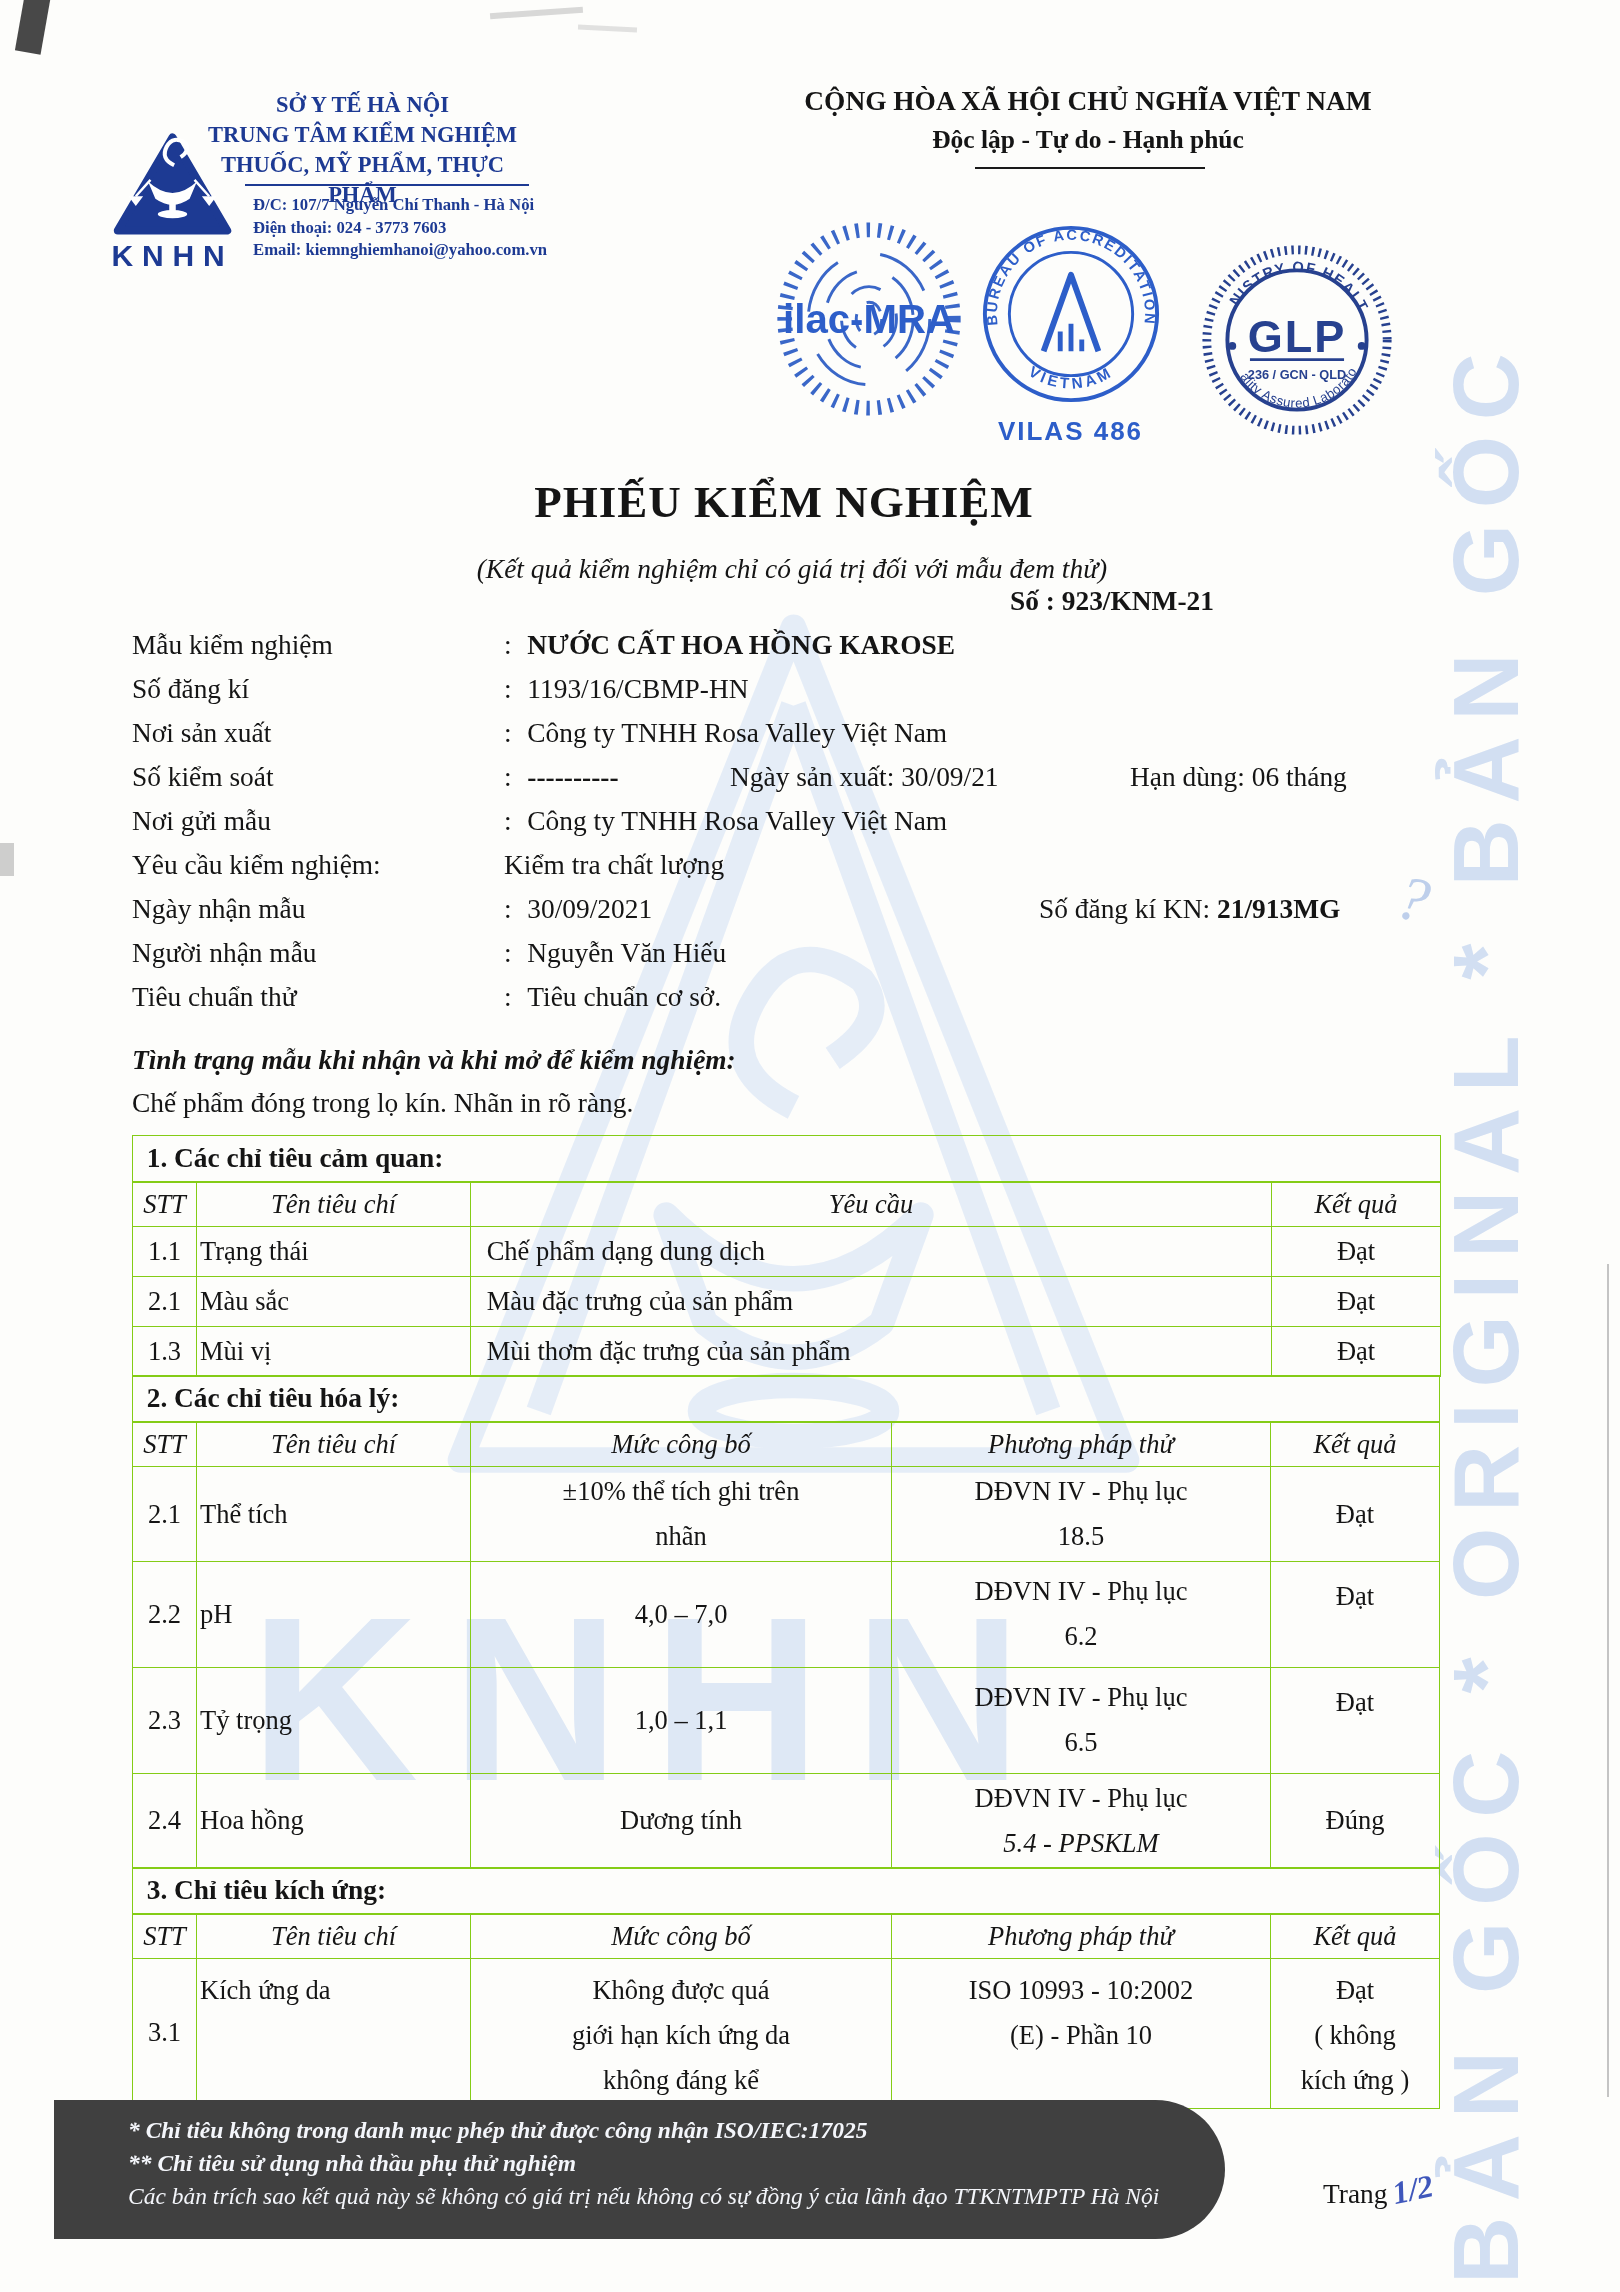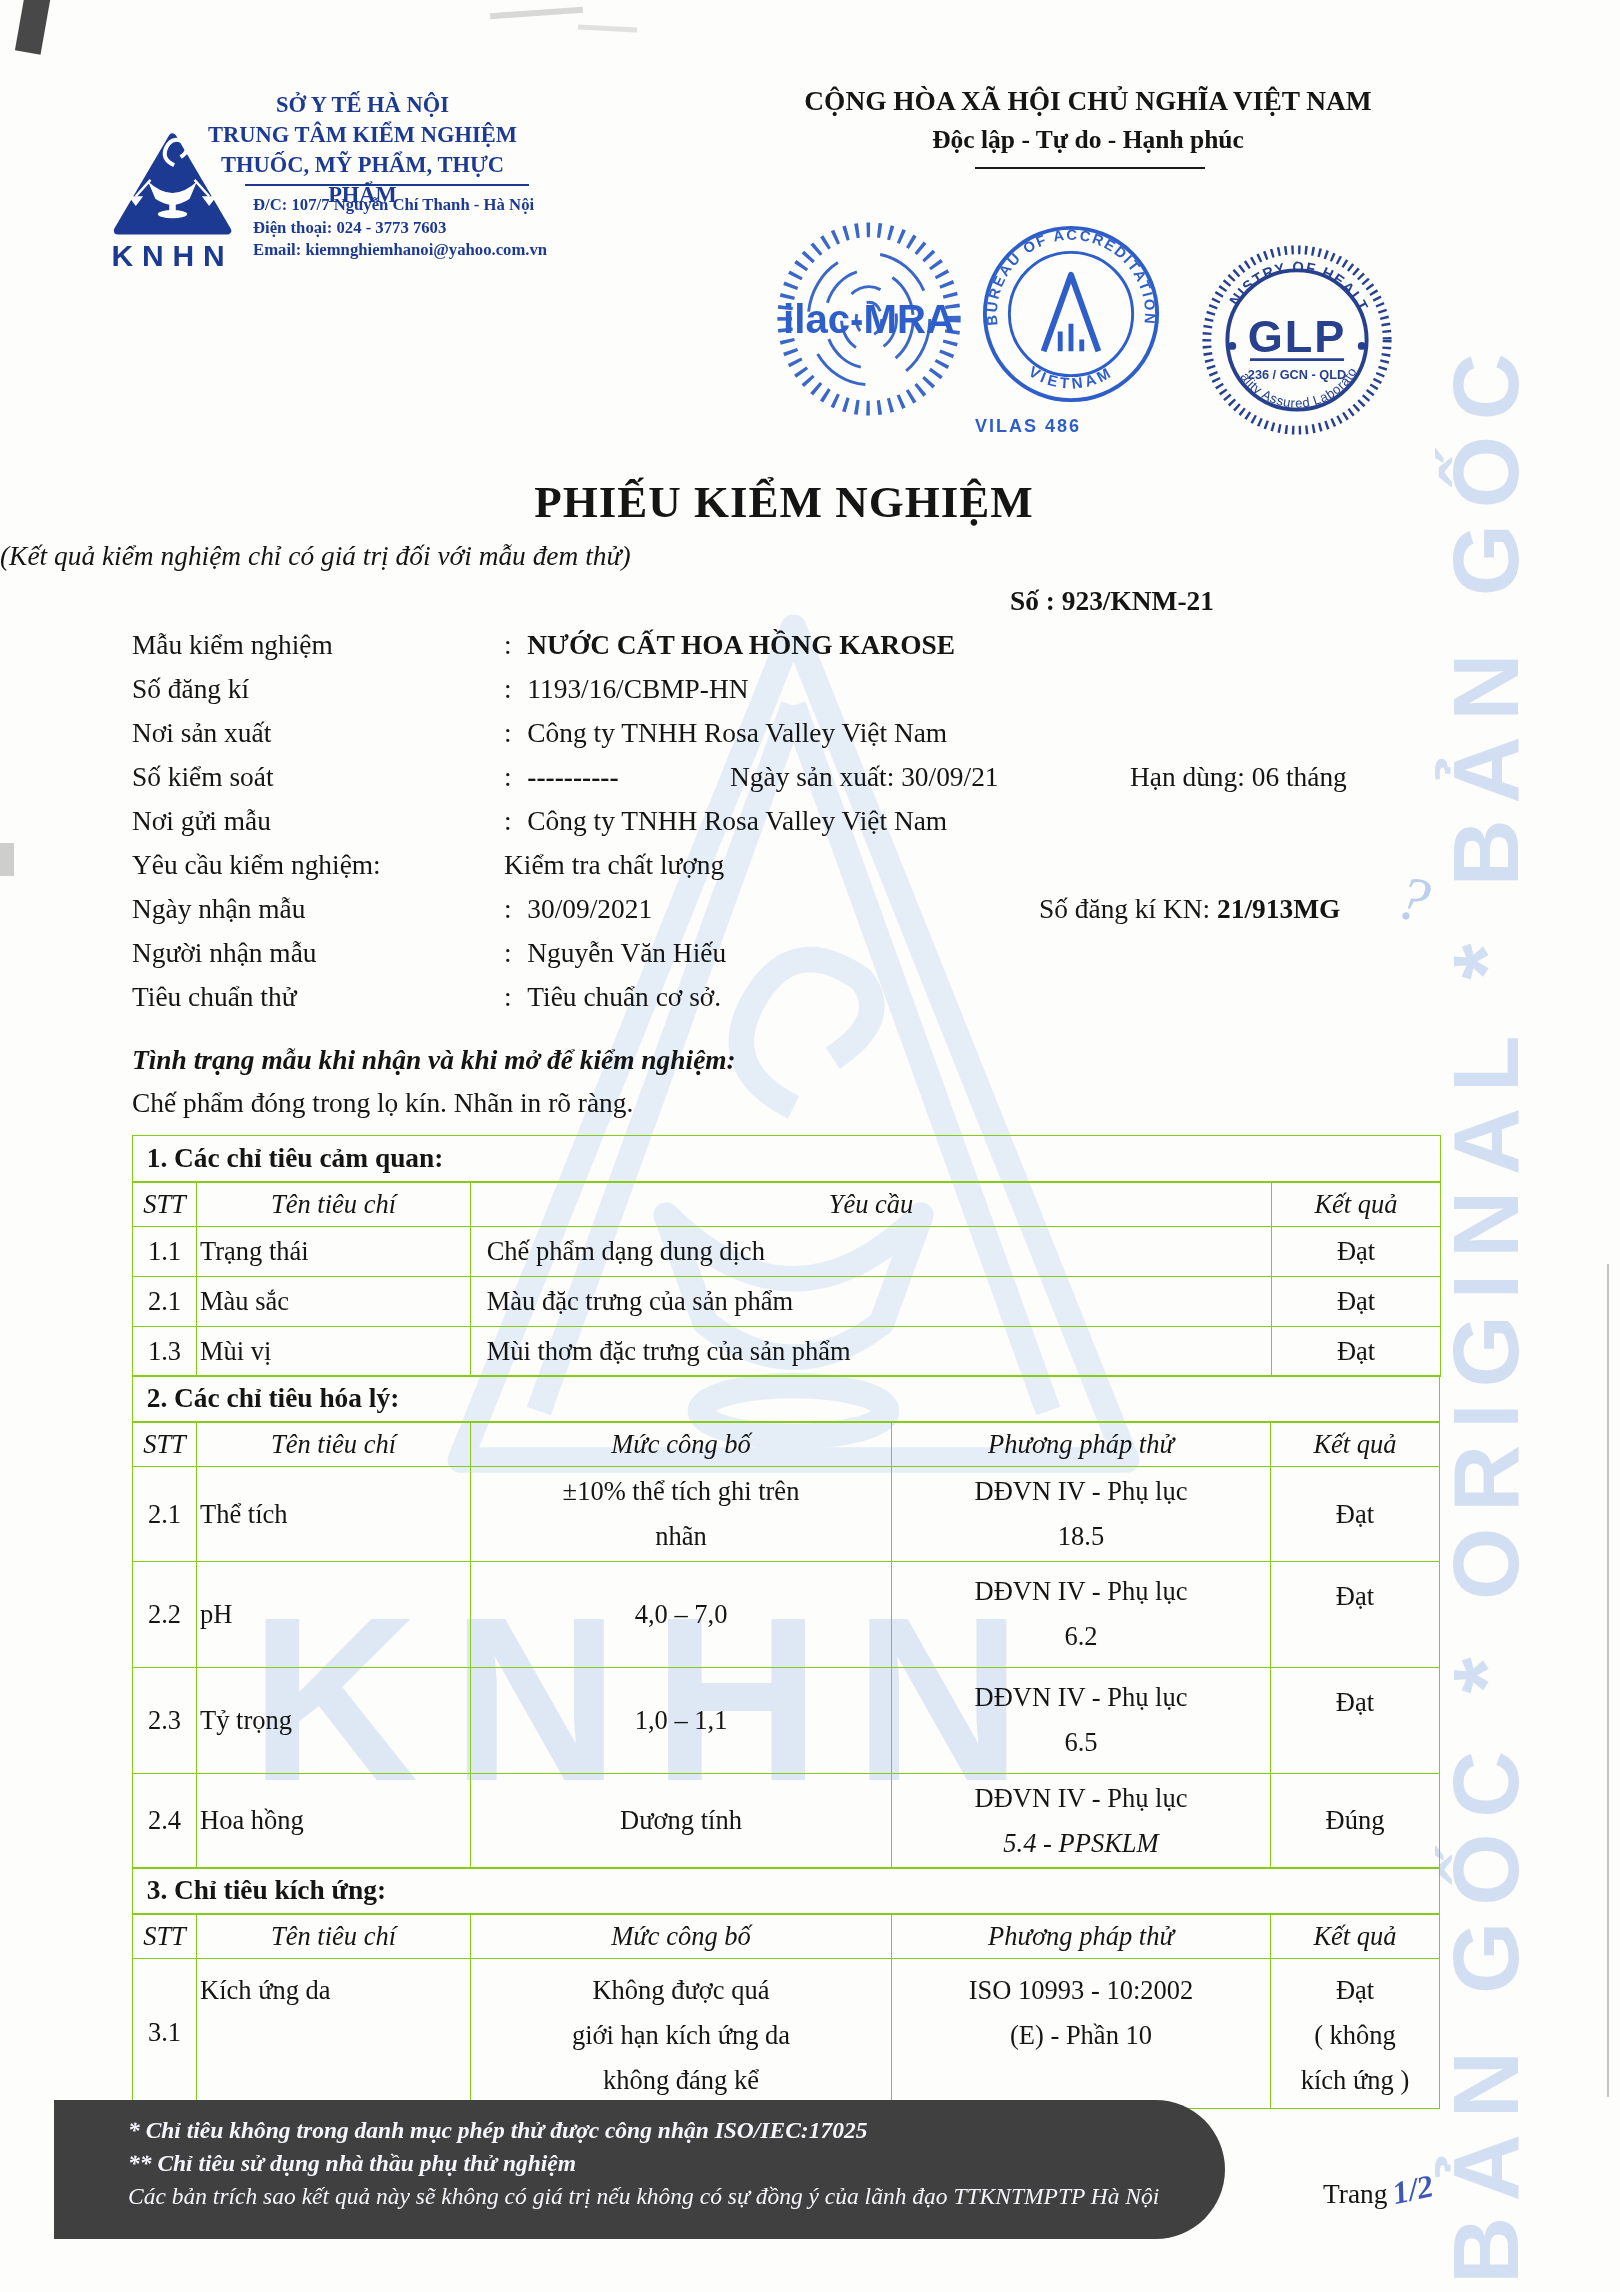--- a/index.html
+++ b/index.html
@@ -31,26 +31,26 @@
     font-family:"Liberation Sans",sans-serif;font-weight:bold;font-size:30px;letter-spacing:8.8px;}
   .org{left:201px;top:90px;width:323px;text-align:center;color:#1d3a93;font-weight:bold;
     font-size:22.5px;line-height:30px;}
   .org-rule{left:245px;top:184px;width:284px;height:2px;background:#1d3a93;}
   .contact{left:253px;top:194px;width:323px;color:#1d3a93;font-weight:bold;font-size:16.7px;line-height:22.5px;}
   .republic1{left:745px;top:86px;width:686px;text-align:center;font-weight:bold;font-size:27.4px;}
   .republic2{left:745px;top:125px;width:686px;text-align:center;font-weight:bold;font-size:25.5px;}
   .rep-rule{left:975px;top:167px;width:230px;height:2px;background:#1a1a1a;}
 
   .stamp{color:#2d5ec9;}
-  .vilas-label{left:975px;top:416px;width:191px;text-align:left;color:#2d5ec9;
-    font-family:"Liberation Sans",sans-serif;font-weight:bold;font-size:18px;letter-spacing:2px;}
+  .vilas-label{left:975px;top:416px;width:191px;text-align:center;color:#2d5ec9;
+    font-family:"Liberation Sans",sans-serif;font-weight:bold;font-size:26px;letter-spacing:2px;}
 
   
   .title{left:0;top:476px;width:1568px;text-align:center;font-weight:bold;font-size:45px;letter-spacing:1px;}
-  .subtitle{left:0;top:541px;width:1568px;font-style:italic;font-size:27.4px;}
+  .subtitle{left:0;top:554px;width:1568px;text-align:center;font-style:italic;font-size:27.4px;padding-left:8px;}
   .doc-no{left:1010px;top:586px;width:431px;text-align:left;font-weight:bold;font-size:27.4px;}
 
   
   .fields{left:132px;top:623px;width:1372px;font-size:27.4px;z-index:1;}
   .frow{position:relative;height:44px;line-height:44px;white-space:nowrap;}
   .flabel{display:inline-block;width:372px;}
   .fvalue{margin-left:15.7px;}
   .bold{font-weight:bold;}
   .fx1{position:absolute;left:598px;}
   .fx2{position:absolute;left:998px;}

